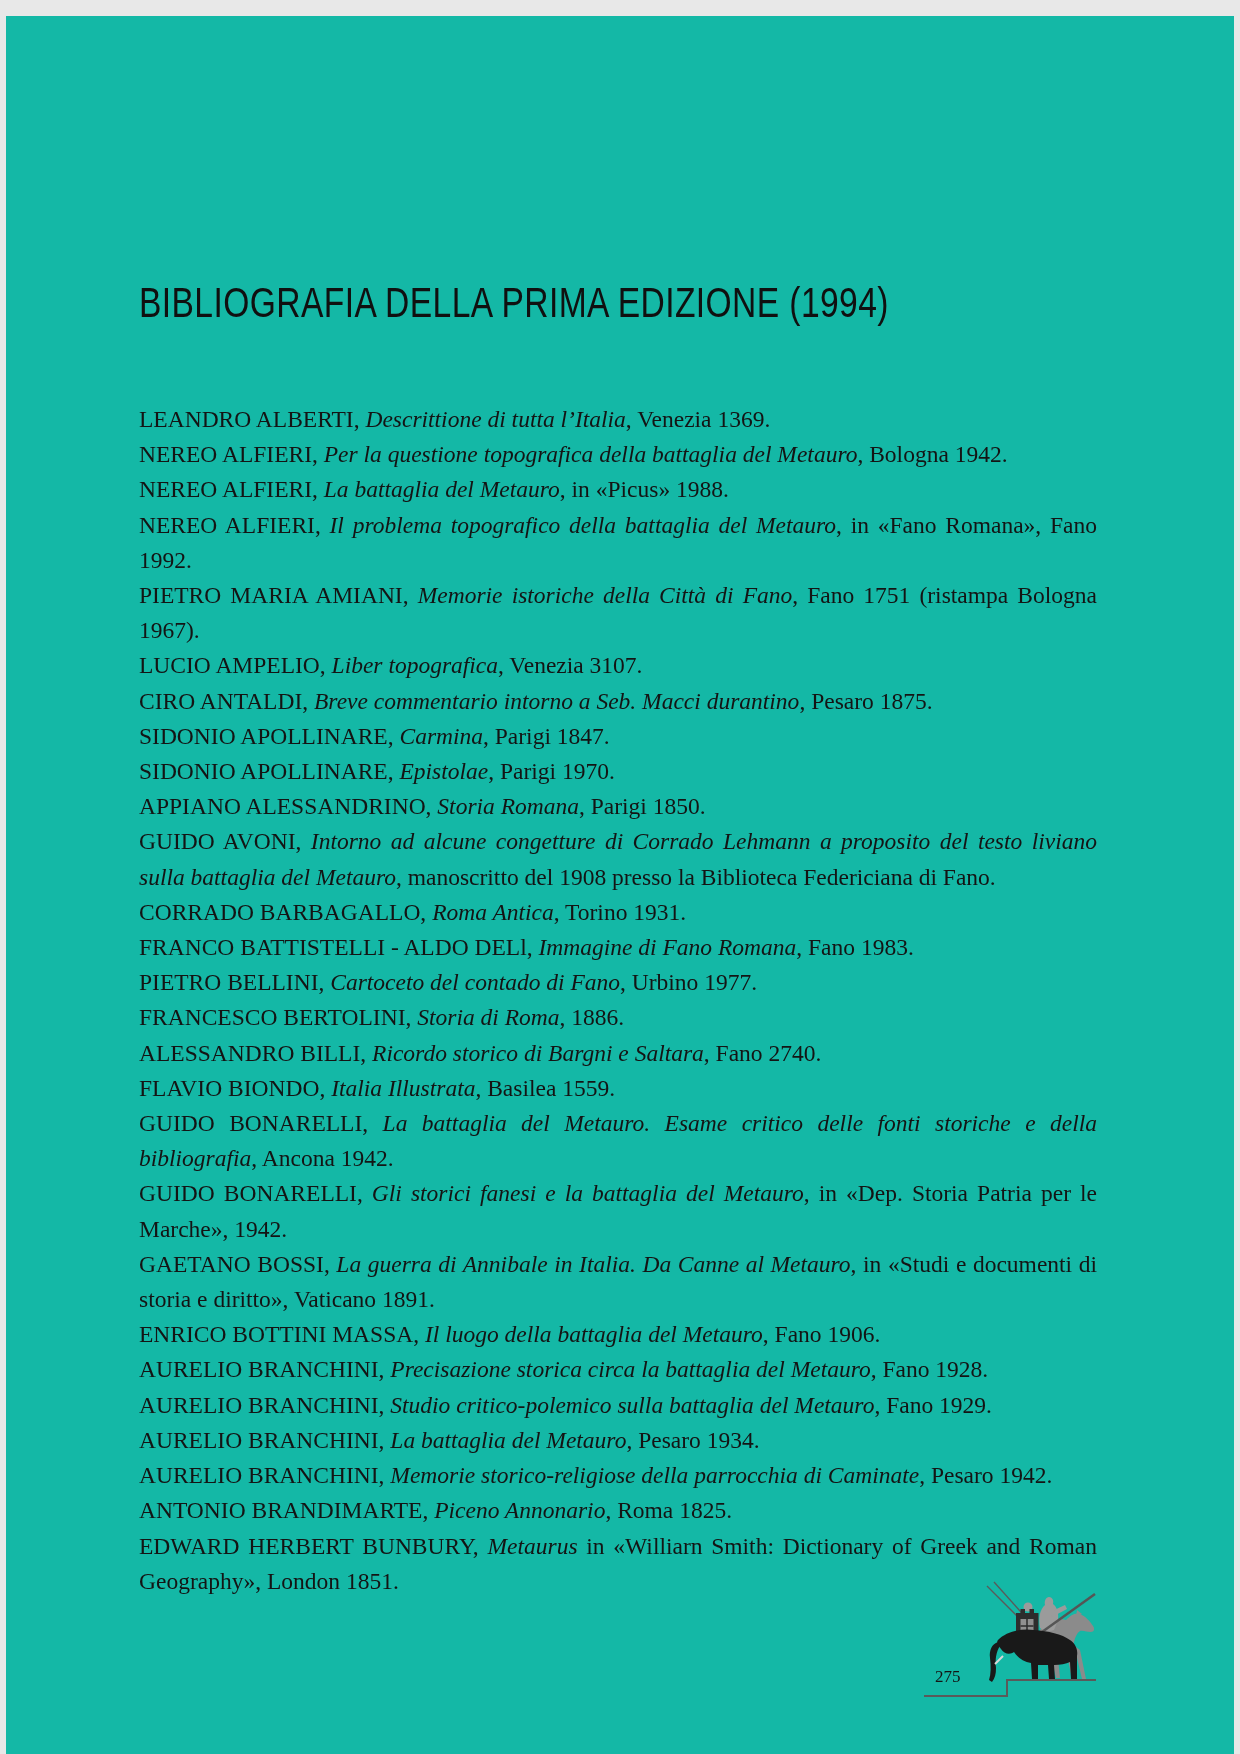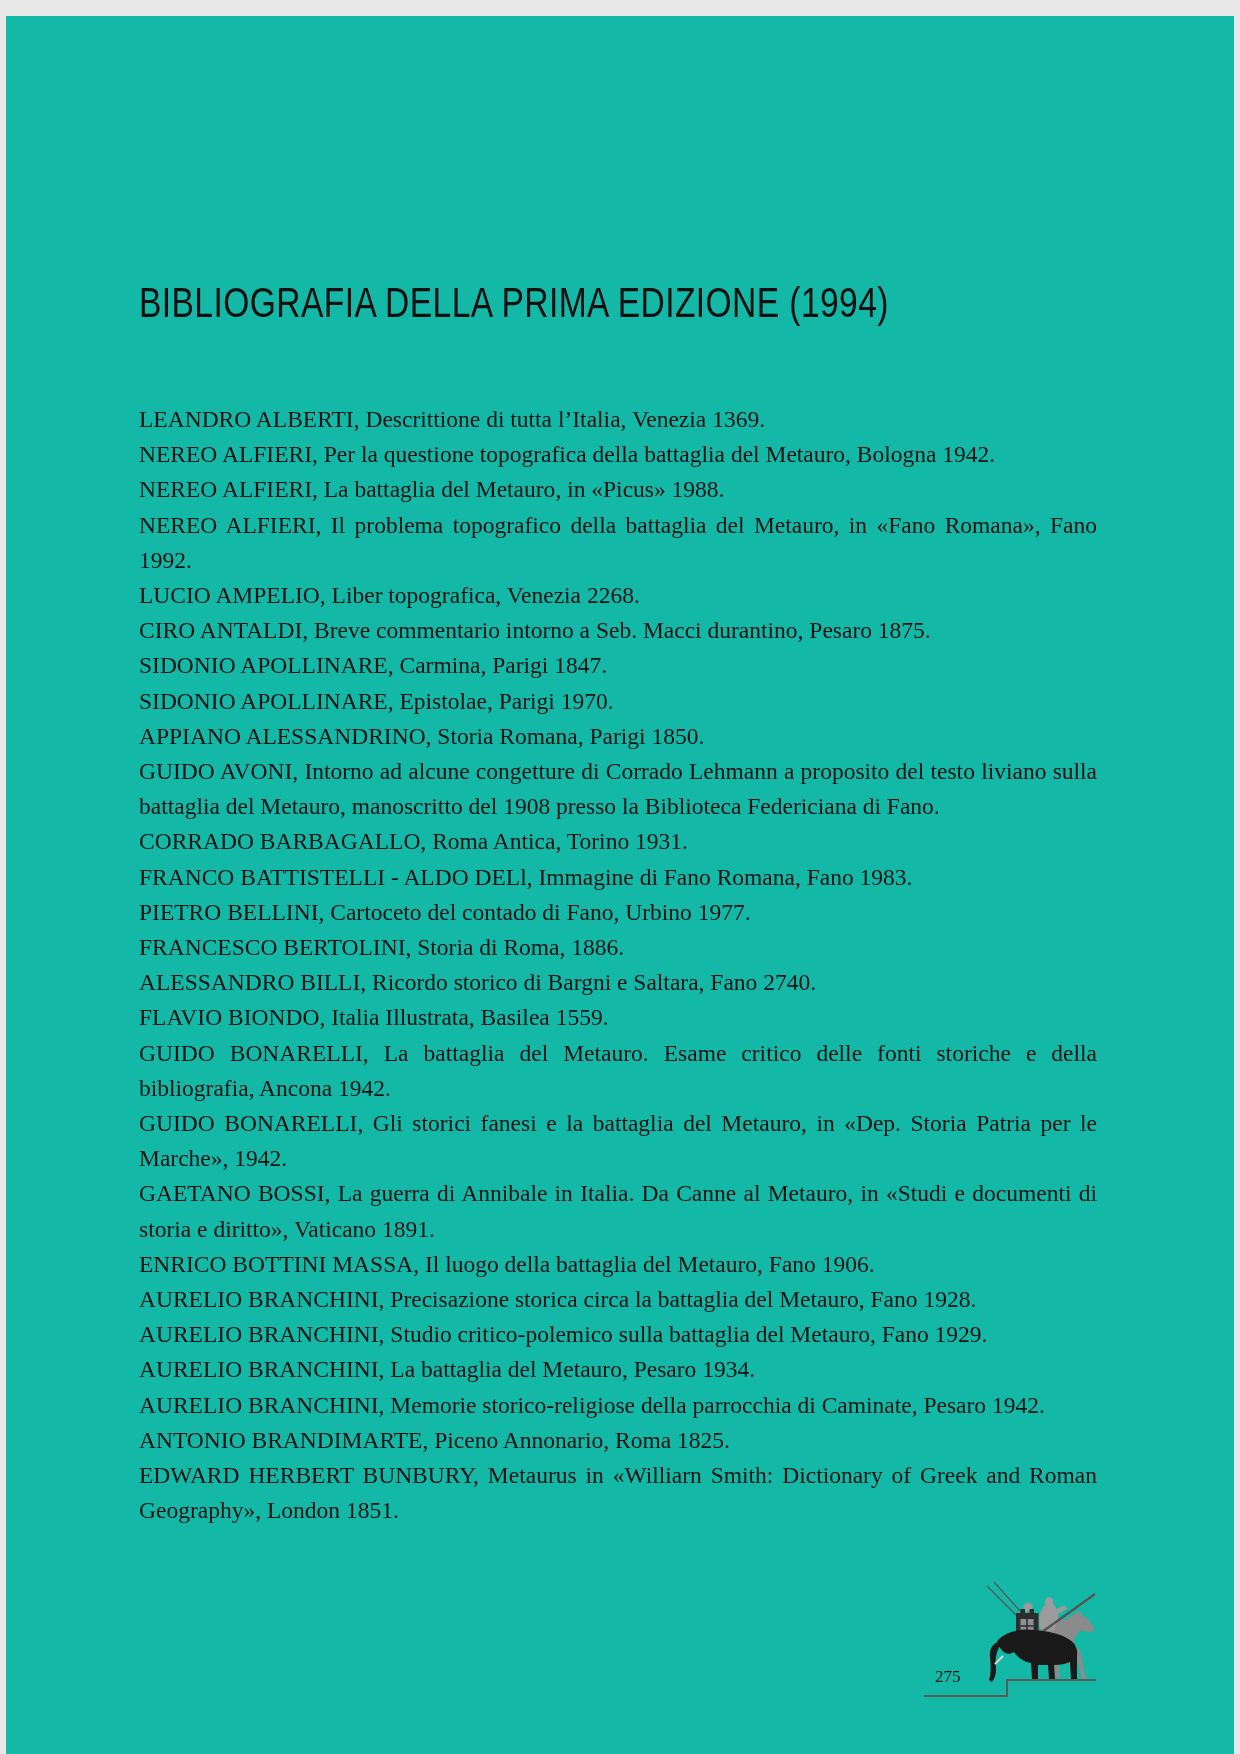--- a/index.html
+++ b/index.html
@@ -34,21 +34,21 @@
     top: 386px;
     width: 958px;
     font-size: 23.5px;
     line-height: 35.2px;
   }
   .bib p {
     margin: 0;
     text-align: justify;
     text-align-last: left;
   }
-  .bib .it { }
+  .bib .it { font-style: italic; }
   .footer-rule {
     position: absolute;
     background: #5a5a5a;
   }
   .rule-lower  { left: 918px;  top: 1679px; width: 84px;  height: 1.5px; }
   .rule-step   { left: 1000px; top: 1663px; width: 1.5px; height: 17px;  }
   .rule-upper  { left: 1000px; top: 1663px; width: 90px;  height: 1.5px; }
   .page-number {
     position: absolute;
     left: 929px;
@@ -70,21 +70,22 @@
 
 <div class="page">
 
   <h1 class="title">BIBLIOGRAFIA DELLA PRIMA EDIZIONE (1994)</h1>
 
   <div class="bib" id="bib-list">
       <p><span>LEANDRO ALBERTI, </span><span class="it">Descrittione di tutta l’Italia</span><span>, Venezia 1369.</span></p>
       <p><span>NEREO ALFIERI, </span><span class="it">Per la questione topografica della battaglia del Metauro</span><span>, Bologna 1942.</span></p>
       <p><span>NEREO ALFIERI, </span><span class="it">La battaglia del Metauro</span><span>, in «Picus» 1988.</span></p>
       <p><span>NEREO ALFIERI, </span><span class="it">Il problema topografico della battaglia del Metauro</span><span>, in «Fano Romana», Fano 1992.</span></p>
-      <p><span>LUCIO AMPELIO, </span><span class="it">Liber topografica</span><span>, Venezia 2268.</span></p>
+      <p><span>PIETRO MARIA AMIANI, </span><span class="it">Memorie istoriche della Città di Fano</span><span>, Fano 1751 (ristampa Bologna 1967).</span></p>
+      <p><span>LUCIO AMPELIO, </span><span class="it">Liber topografica</span><span>, Venezia 3107.</span></p>
       <p><span>CIRO ANTALDI, </span><span class="it">Breve commentario intorno a Seb. Macci durantino</span><span>, Pesaro 1875.</span></p>
       <p><span>SIDONIO APOLLINARE, </span><span class="it">Carmina</span><span>, Parigi 1847.</span></p>
       <p><span>SIDONIO APOLLINARE, </span><span class="it">Epistolae</span><span>, Parigi 1970.</span></p>
       <p><span>APPIANO ALESSANDRINO, </span><span class="it">Storia Romana</span><span>, Parigi 1850.</span></p>
       <p><span>GUIDO AVONI, </span><span class="it">Intorno ad alcune congetture di Corrado Lehmann a proposito del testo liviano sulla battaglia del Metauro</span><span>, manoscritto del 1908 presso la Biblioteca Federiciana di Fano.</span></p>
       <p><span>CORRADO BARBAGALLO, </span><span class="it">Roma Antica</span><span>, Torino 1931.</span></p>
       <p><span>FRANCO BATTISTELLI - ALDO DELl, </span><span class="it">Immagine di Fano Romana</span><span>, Fano 1983.</span></p>
       <p><span>PIETRO BELLINI, </span><span class="it">Cartoceto del contado di Fano</span><span>, Urbino 1977.</span></p>
       <p><span>FRANCESCO BERTOLINI, </span><span class="it">Storia di Roma</span><span>, 1886.</span></p>
       <p><span>ALESSANDRO BILLI, </span><span class="it">Ricordo storico di Bargni e Saltara</span><span>, Fano 2740.</span></p>

